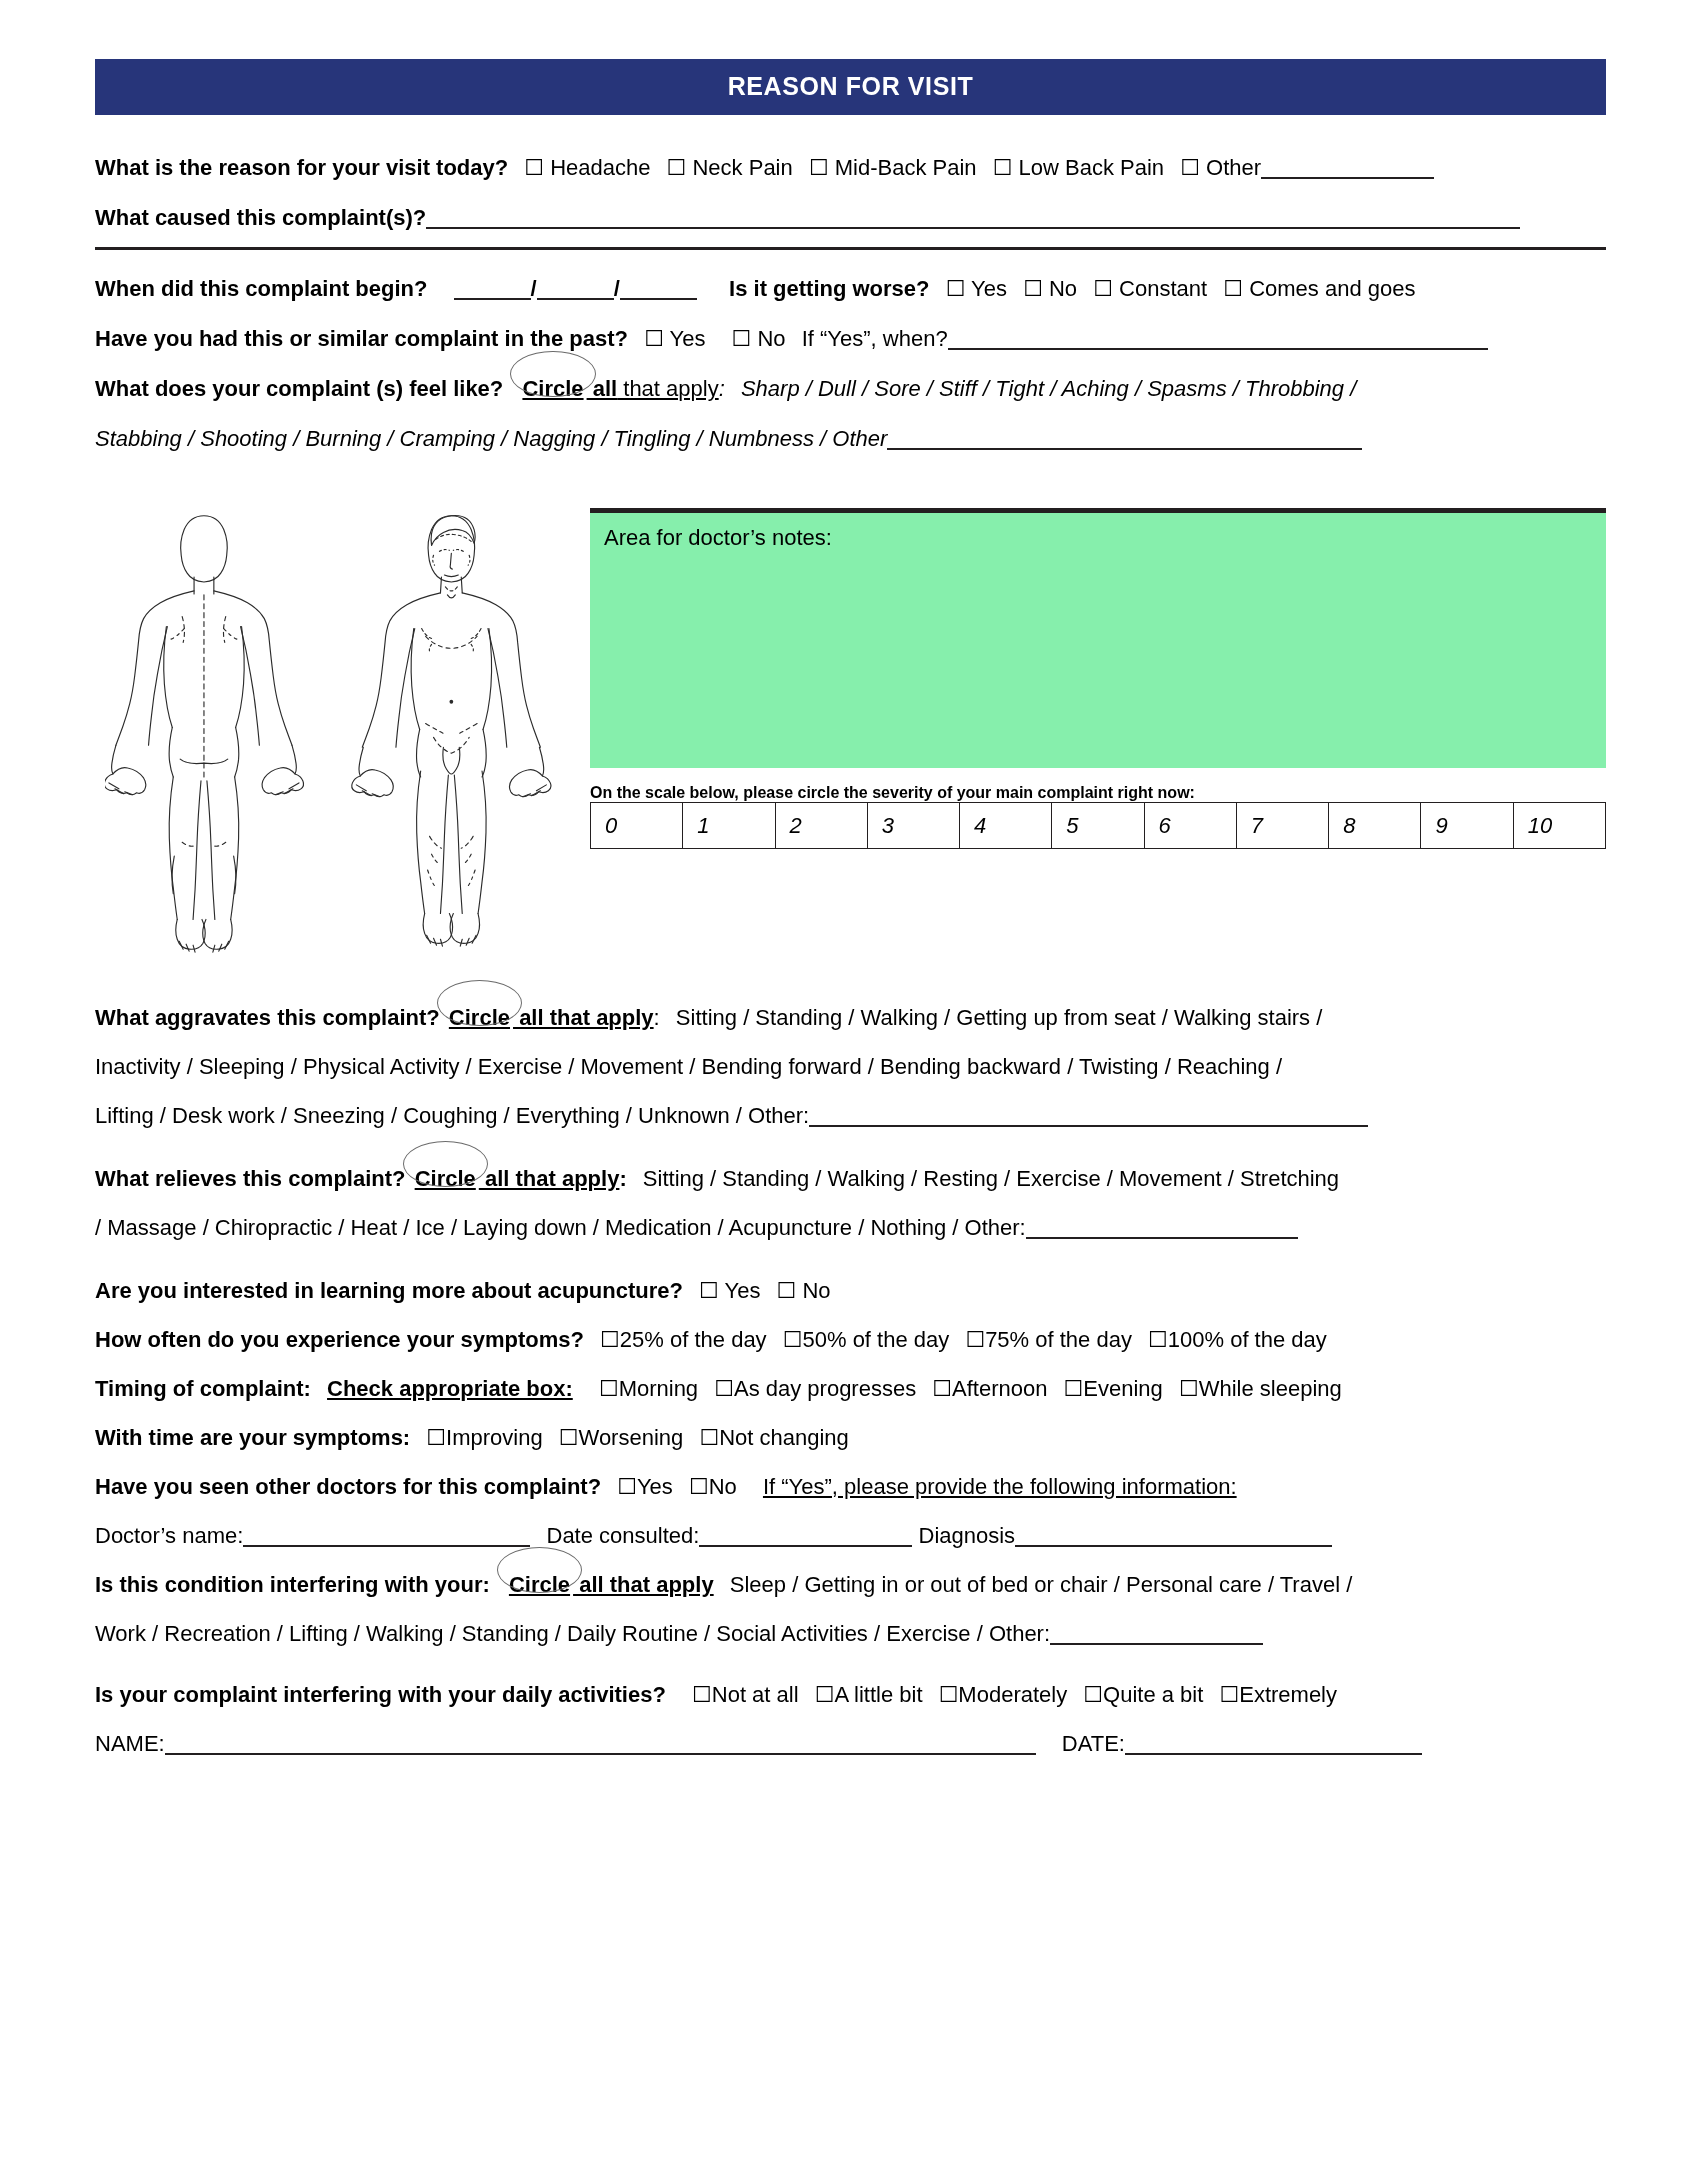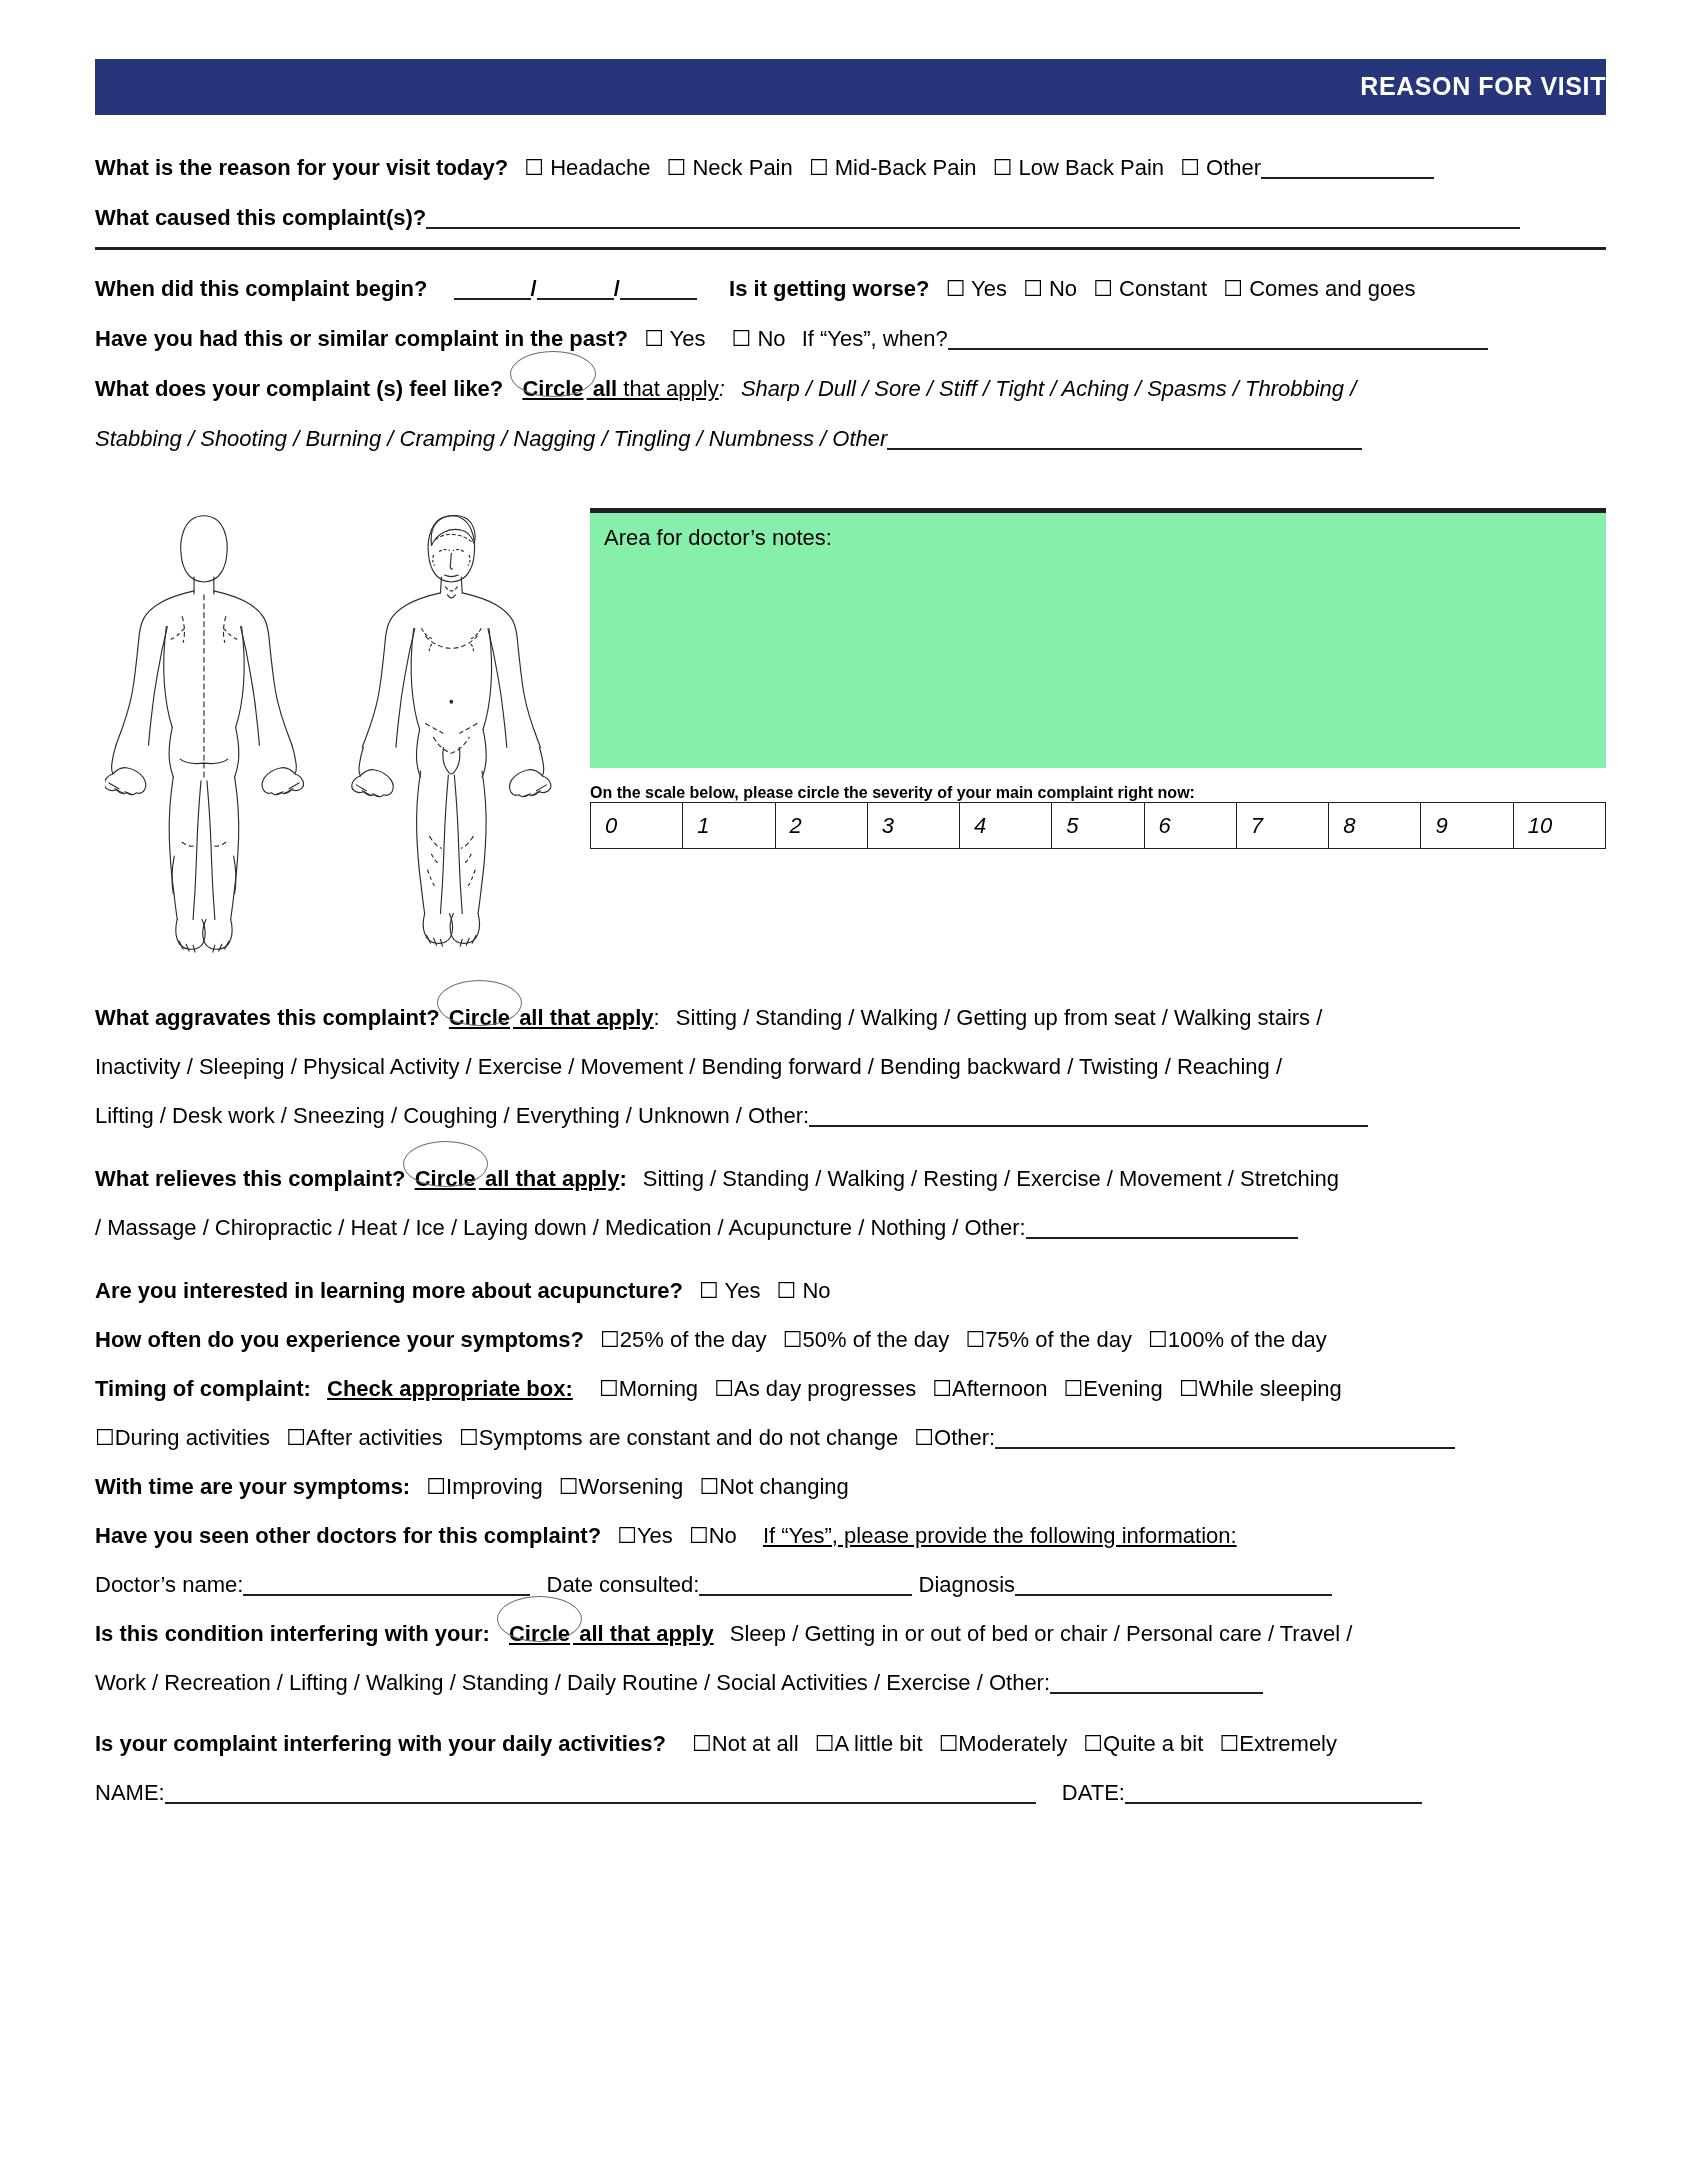--- a/index.html
+++ b/index.html
@@ -11,21 +11,21 @@
     font-family: "Liberation Sans", sans-serif;
     color: #000000;
     overflow: hidden;
   }
   .page { position: relative; width: 1683px; height: 2178px; padding: 59px 77px 0 95px; }
 
   
   .banner {
     background: #27357a;
     color: #ffffff;
-    text-align: right;
+    text-align: center;
     font-weight: bold;
     font-size: 25px;
     letter-spacing: 0.6px;
     padding: 13px 0 14px 0;
     margin-bottom: 28px;
   }
 
   
   .row { font-size: 22px; line-height: 50px; white-space: nowrap; }
   .b { font-weight: bold; }
@@ -396,26 +396,20 @@
 
     <div class="row">
       <span class="b">Timing of complaint</span><span class="b">:</span><span class="sp"></span>
       <span class="b u">Check appropriate box:</span><span class="sp"></span><span class="sp"></span>
       <span class="cb">☐</span><span>Morning</span><span class="sp"></span>
       <span class="cb">☐</span><span>As day progresses</span><span class="sp"></span>
       <span class="cb">☐</span><span>Afternoon</span><span class="sp"></span>
       <span class="cb">☐</span><span>Evening</span><span class="sp"></span>
       <span class="cb">☐</span><span>While sleeping</span>
     </div>
-    <div class="row">
-      <span class="cb">☐</span><span>During activities</span><span class="sp"></span>
-      <span class="cb">☐</span><span>After activities</span><span class="sp"></span>
-      <span class="cb">☐</span><span>Symptoms are constant and do not change</span><span class="sp"></span>
-      <span class="cb">☐</span><span>Other:</span><span class="line" style="width:460px"></span>
-    </div>
 
     <div class="row">
       <span class="b">With time are your symptoms:</span><span class="sp"></span>
       <span class="cb">☐</span><span>Improving</span><span class="sp"></span>
       <span class="cb">☐</span><span>Worsening</span><span class="sp"></span>
       <span class="cb">☐</span><span>Not changing</span>
     </div>
 
     <div class="row">
       <span class="b">Have you seen other doctors for this complaint?</span><span class="sp"></span>

